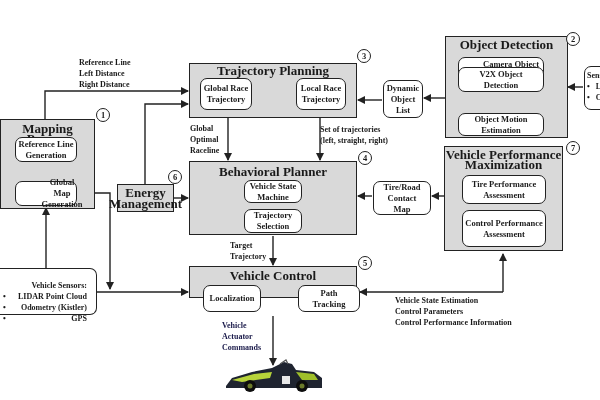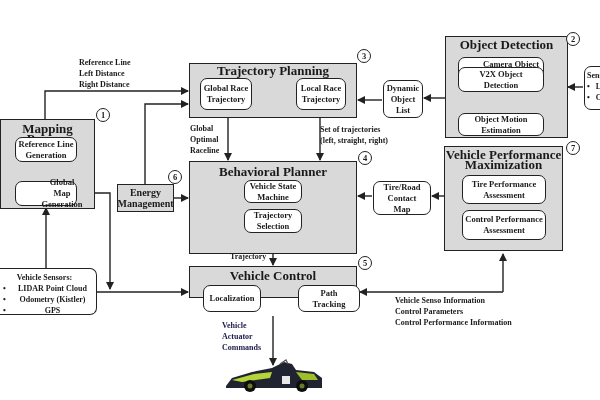--- a/index.html
+++ b/index.html
@@ -10,21 +10,21 @@
   .group-title { position:absolute; left:0; right:0; text-align:center; font-size:13px; line-height:10px; }
   .node { position:absolute; background:#fff; border:1.5px solid #222; border-radius:7px; box-sizing:border-box;
           display:flex; align-items:center; justify-content:center; text-align:center;
           font-size:8.5px; line-height:11px; white-space:pre-line; }
   .label { position:absolute; font-size:8px; line-height:11px; white-space:pre-line; }
   .num { position:absolute; width:14px; height:14px; border:1.3px solid #222; border-radius:50%; background:#fff;
          box-sizing:border-box; font-size:8.5px; line-height:12px; text-align:center; }
   svg.wires { position:absolute; left:0; top:0; }
   .sq-node { position:absolute; background:#d9d9d9; border:1.5px solid #222; box-sizing:border-box;
              display:flex; align-items:center; justify-content:center; text-align:center;
-             font-size:10px; line-height:11px; white-space:pre-line; }
+             font-size:13px; line-height:11px; white-space:pre-line; }
   .sensor-list { position:absolute; font-size:8px; line-height:11px; }
   .sensor-list ul { margin:0; padding:0; list-style:none; }
   .sensor-list li { position:relative; padding-left:16px; }
   .sensor-list li::before { content:"•"; position:absolute; left:1px; }
 </style>
 </head>
 <body>
 
 <svg class="wires" width="600" height="400">
   <defs>
@@ -81,21 +81,21 @@
 <div class="label" style="left:190px;top:123px;">Global
 Optimal
 Raceline</div>
 <div class="label" style="left:320px;top:124px;">Set of trajectories
 (left, straight, right)</div>
 <div class="label" style="left:222px;top:240px;margin-left:8px;">Target
 Trajectory</div>
 <div class="label" style="left:222px;top:320px;color:#1a1a4a;">Vehicle
 Actuator
 Commands</div>
-<div class="label" style="left:395px;top:295px;">Vehicle Senso Information
+<div class="label" style="left:395px;top:295px;">Vehicle State Estimation
 Control Parameters
 Control Performance Information</div>
 
 <div class="group" style="left:0;top:119px;width:95px;height:90px;">
   <div class="group-title" style="top:4px;">Mapping Process</div>
 </div>
 <div class="num" style="left:96px;top:108px;">1</div>
 <div class="node" style="left:15px;top:137px;width:62px;height:25px;">Reference Line
 Generation</div>
 <div class="node" style="left:15px;top:181px;width:62px;height:25px;padding-left:32px;">Global Map
@@ -130,45 +130,45 @@
     <div>Senso</div>
     <div>•&nbsp;&nbsp;&nbsp;<span>L</span></div>
     <div>•&nbsp;&nbsp;&nbsp;<span>C</span></div>
   </div>
 </div>
 
 <div class="sq-node" style="left:117px;top:184px;width:57px;height:28px;">Energy
 Management</div>
 <div class="num" style="left:168px;top:170px;">6</div>
 
-<div class="group" style="left:189px;top:161px;width:168px;height:93px;">
+<div class="group" style="left:189px;top:161px;width:168px;height:74px;">
   <div class="group-title" style="top:5px;">Behavioral Planner</div>
 </div>
 <div class="num" style="left:358px;top:151px;">4</div>
 <div class="node" style="left:244px;top:180px;width:58px;height:23px;">Vehicle State
 Machine</div>
 <div class="node" style="left:244px;top:209px;width:58px;height:24px;">Trajectory
 Selection</div>
 
 <div class="node" style="left:373px;top:181px;width:58px;height:34px;">Tire/Road
 Contact
 Map</div>
 
 <div class="group" style="left:444px;top:146px;width:119px;height:105px;">
   <div class="group-title" style="top:3px;white-space:pre-line;">Vehicle Performance
 Maximization</div>
 </div>
 <div class="num" style="left:566px;top:141px;">7</div>
 <div class="node" style="left:462px;top:175px;width:84px;height:29px;">Tire Performance
 Assessment</div>
-<div class="node" style="left:462px;top:210px;width:84px;height:30px;">Control Performance
+<div class="node" style="left:462px;top:210px;width:84px;height:37px;">Control Performance
 Assessment</div>
 
 <div class="node" style="left:0;top:268px;width:97px;height:47px;justify-content:flex-start;align-items:flex-start;padding:3px 2px;border-left:none;border-top-left-radius:0;border-bottom-left-radius:0;">
-  <div class="sensor-list" style="position:static;text-align:center;white-space:normal;">
+  <div class="sensor-list" style="position:static;text-align:right;white-space:normal;margin-top:8px;">
     <div>Vehicle Sensors:</div>
     <ul>
       <li>LIDAR Point Cloud</li>
       <li>Odometry (Kistler)</li>
       <li>GPS</li>
     </ul>
   </div>
 </div>
 
 <div class="group" style="left:189px;top:266px;width:168px;height:32px;">

